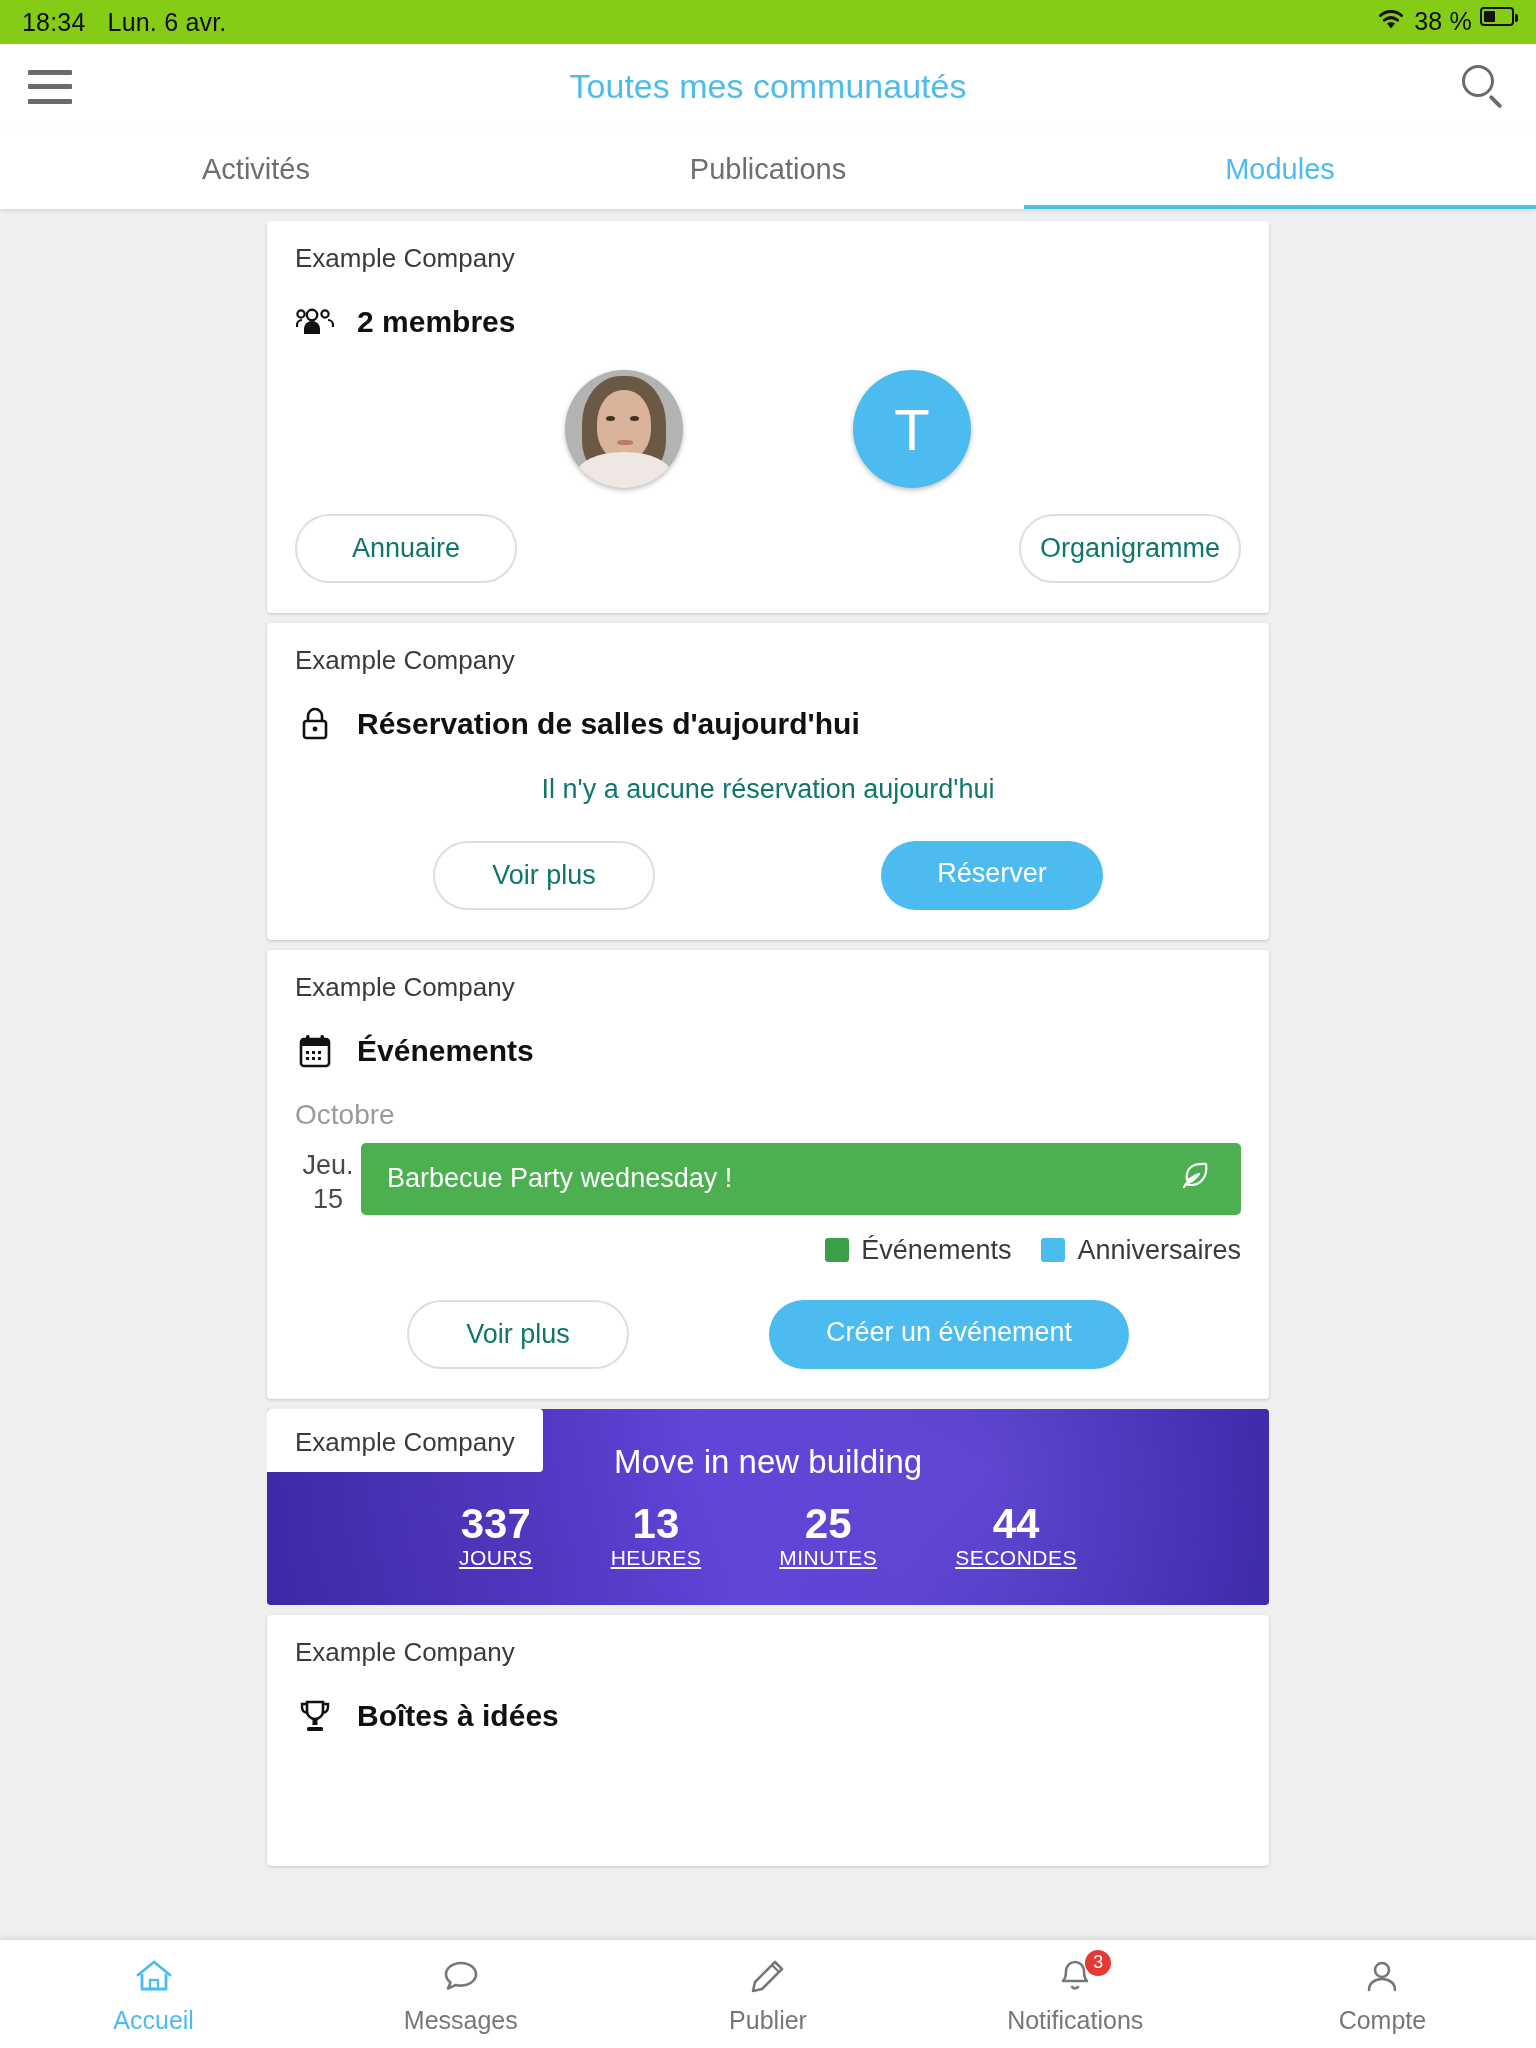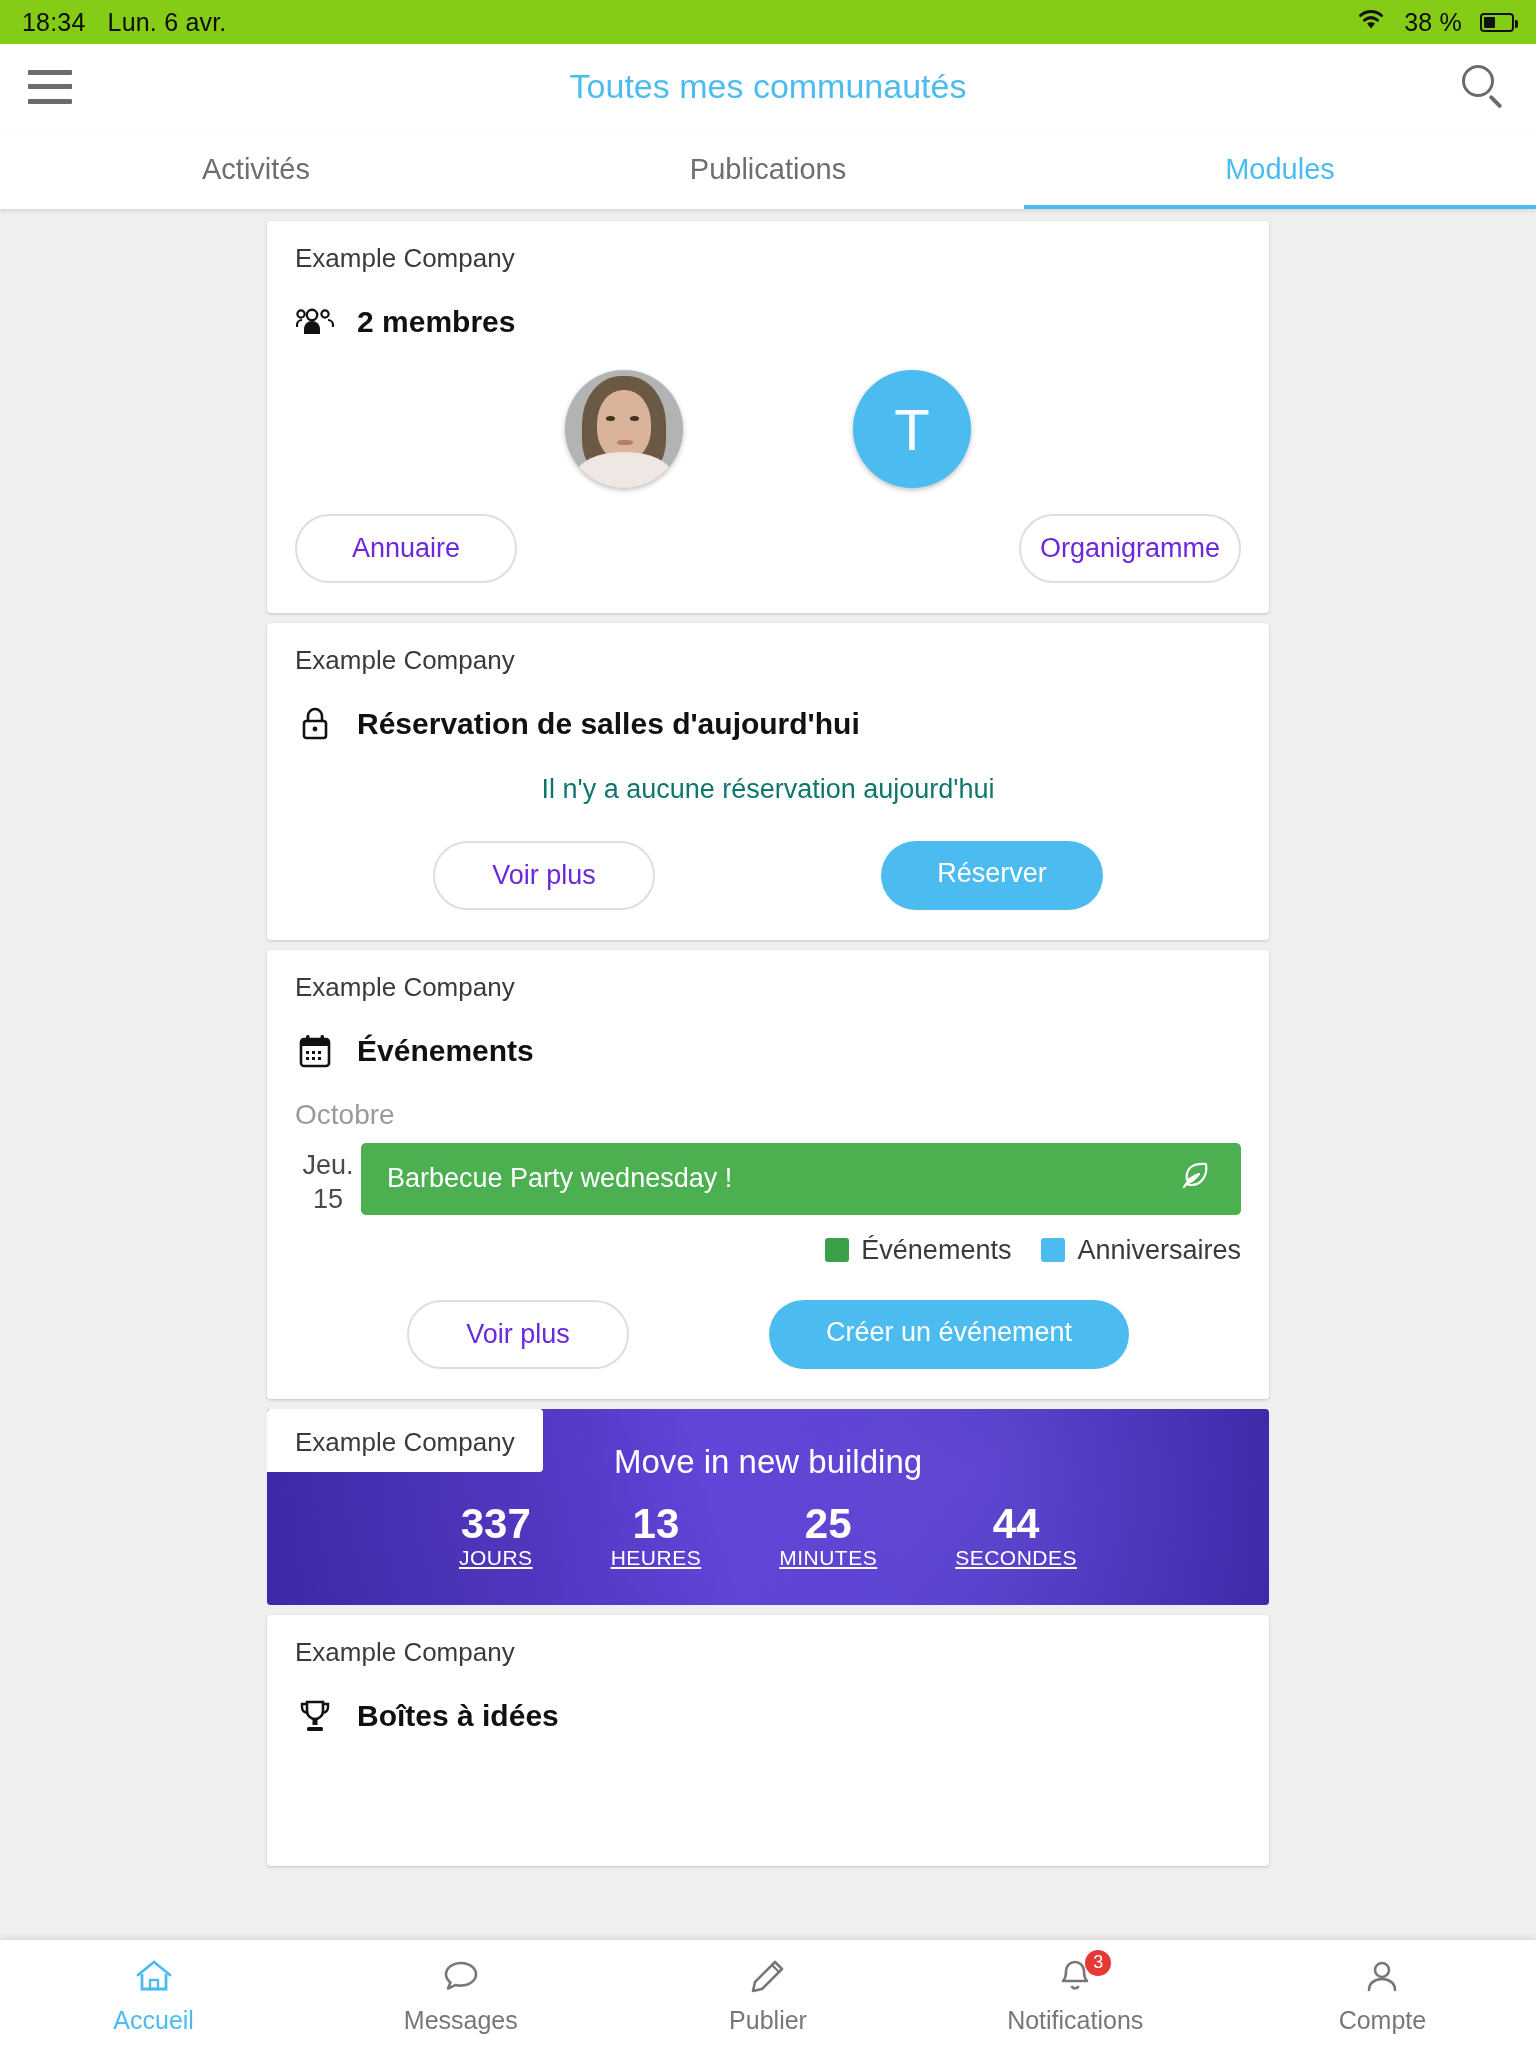--- a/index.html
+++ b/index.html
@@ -12,21 +12,21 @@
   .screen { position: relative; width: 1536px; height: 2048px; display: flex; flex-direction: column; background: #efefef; }
 
   
   .statusbar {
     height: 44px; background: #84cc16; flex: 0 0 44px;
     display: flex; align-items: center; padding: 0 22px;
     font-size: 25px; color: #0d0d0d; letter-spacing: .2px;
   }
   .sb-time { font-weight: 400; }
   .sb-date { margin-left: 22px; font-weight: 400; }
-  .sb-right { margin-left: auto; display: flex; align-items: center; gap: 18px; }
+  .sb-right { margin-left: auto; display: flex; align-items: flex-start; gap: 8px; }
   .sb-pct { font-size: 25px; }
   .batt {
     width: 34px; height: 19px; border: 2.5px solid #111; border-radius: 4px;
     position: relative; display: inline-block;
   }
   .batt::after {
     content: ""; position: absolute; right: -6px; top: 5px;
     width: 3px; height: 8px; background: #111; border-radius: 0 2px 2px 0;
   }
   .batt .fill { position: absolute; left: 2px; top: 2px; bottom: 2px; width: 38%; background: #111; border-radius: 1px; }
@@ -75,21 +75,21 @@
   .p-face { position: absolute; left: 32px; top: 20px; width: 54px; height: 70px; background: #d9b49a; border-radius: 48% 48% 44% 44%; }
   .p-shoulder { position: absolute; left: 12px; bottom: -6px; width: 94px; height: 42px; background: #efe7e4; border-radius: 50% 50% 0 0; }
   .p-eye { position: absolute; width: 9px; height: 5px; background: #43301f; border-radius: 50%; top: 46px; }
   .p-eye.l { left: 41px; } .p-eye.r { left: 65px; }
   .p-mouth { position: absolute; left: 52px; top: 70px; width: 16px; height: 5px; background: #b8796e; border-radius: 40%; }
 
   .btn-row { display: flex; padding: 26px 28px 30px 28px; }
   .btn {
     border-radius: 44px; font-size: 27px; padding: 17px 0; text-align: center; cursor: pointer; min-width: 222px;
   }
-  .btn.outline { border: 2px solid #dedede; color: #6d28d9; background: #fff; }
+  .btn.outline { border: 2px solid #dedede; color: #0f766e; background: #fff; }
   .btn.filled { background: #4cbcf0; color: #fff; border: none; }
   .spacer { flex: 1 1 auto; }
 
   .empty-msg { text-align: center; font-size: 27px; color: #0f766e; padding: 30px 28px 0 28px; }
 
   
   .month { font-size: 28px; color: #9a9a9a; padding: 28px 28px 0 28px; }
   .event-row { display: flex; align-items: center; padding: 10px 28px 0 28px; }
   .event-date { width: 66px; text-align: center; font-size: 27px; color: #4a4a4a; line-height: 1.25; padding-top: 8px; }
   .event-bar {

